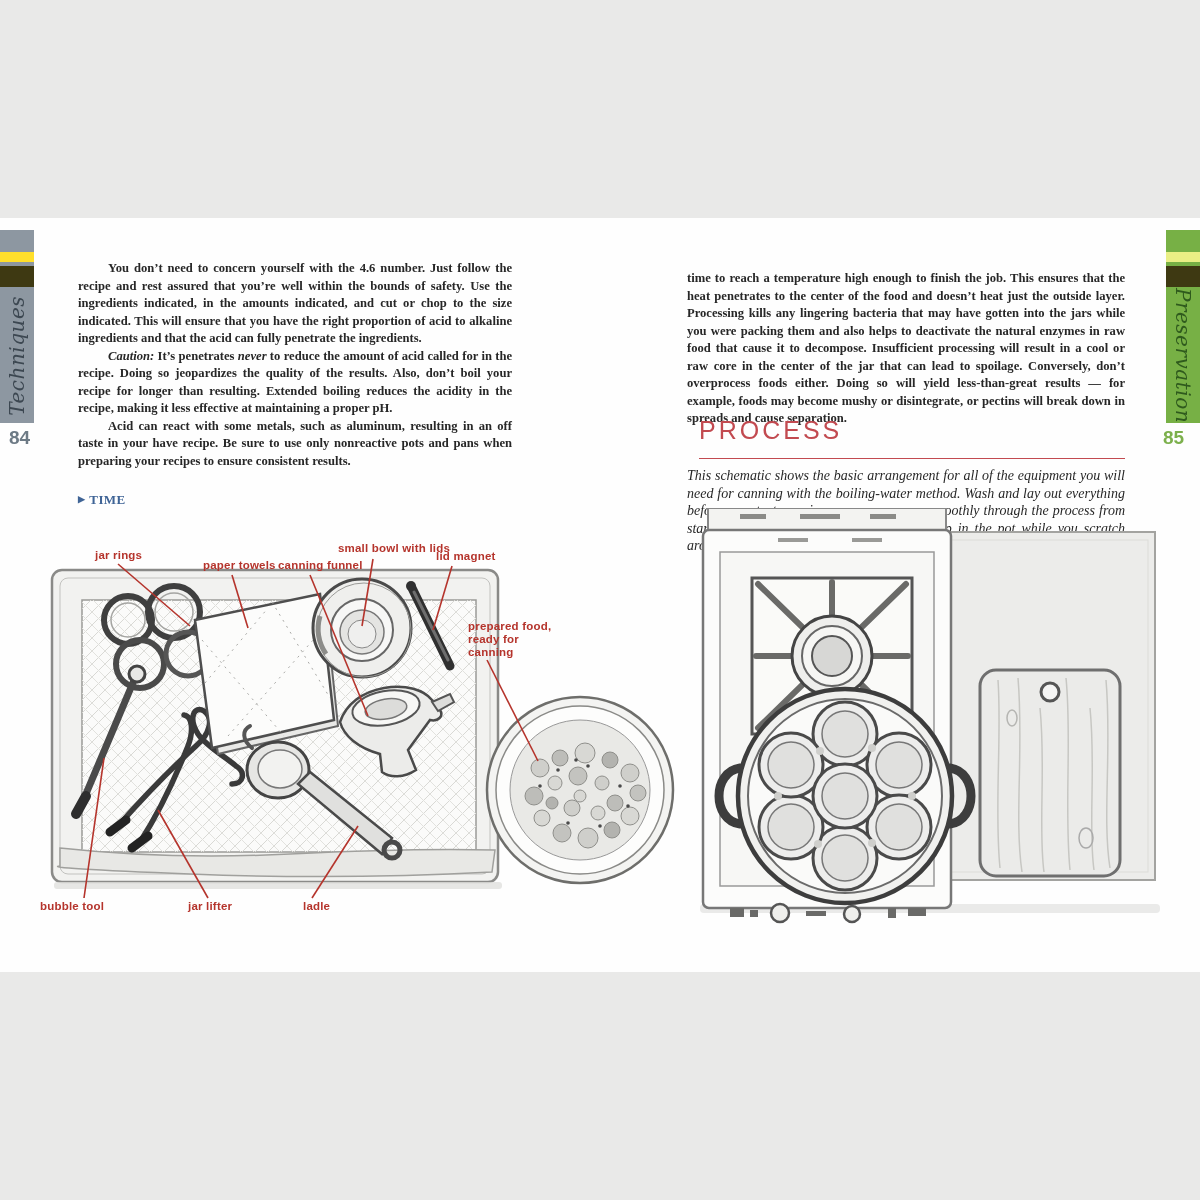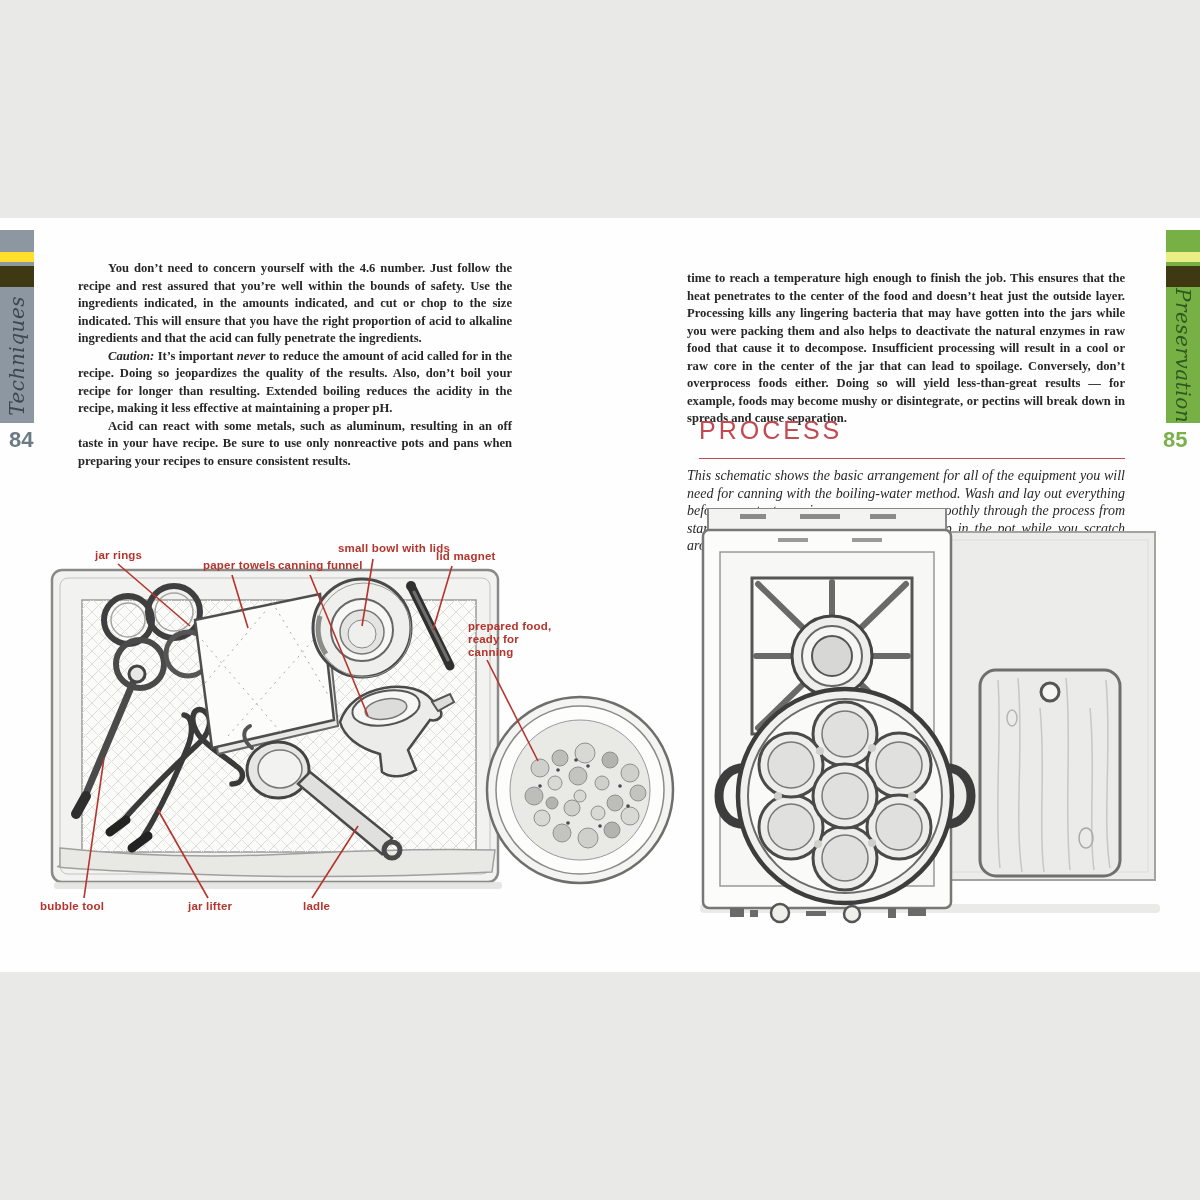--- a/index.html
+++ b/index.html
@@ -18,21 +18,21 @@
   .tab-left{left:0;background:var(--tab_left_bg);}
   .tab-right{left:1166px;background:var(--tab_right_bg);}
   .stripe{position:absolute;left:0;width:100%;}
   .stripe-y{top:22px;height:10px;}
   .tab-left .stripe-y{background:var(--stripe_yellow_left);}
   .tab-right .stripe-y{background:var(--stripe_yellow_right);}
   .stripe-o{top:36px;height:21px;background:var(--stripe_olive);}
   .tab-text{font-family:"DejaVu Serif",serif;font-style:italic;font-size:20px;letter-spacing:.5px;margin-top:58px;}
   .tab-left .tab-text{writing-mode:vertical-rl;transform:rotate(180deg);color:var(--tab_left_text);}
   .tab-right .tab-text{writing-mode:vertical-rl;color:var(--tab_right_text);}
-  .pagenum{position:absolute;top:427px;font-family:"Liberation Sans",sans-serif;font-size:22px;font-weight:600;}
+  .pagenum{position:absolute;top:427px;font-family:"Liberation Sans",sans-serif;font-size:19px;font-weight:600;}
   .pagenum-left{left:9px;color:var(--pagenum_left);}
   .pagenum-right{left:1163px;color:var(--pagenum_right);}
   
   .col{position:absolute;font-size:12.6px;line-height:17.5px;text-align:justify;}
   .col-left{left:78px;top:260px;width:434px;}
   .col-right{left:687px;top:260px;width:438px;margin-top:10px;}
   .col p{margin:0;font-weight:bold;}
   .indent{text-indent:30px;}
   .ital{font-style:italic;margin-top:12px;}
   .time-block{position:absolute;left:78px;top:492px;width:434px;}
@@ -63,24 +63,25 @@
 
   <div class="tab tab-right">
     <div class="stripe stripe-y"></div>
     <div class="stripe stripe-o"></div>
     <div class="tab-text">Preservation</div>
   </div>
   <div class="pagenum pagenum-right">85</div>
 
   <div class="col col-left">
     <p class="indent">You don’t need to concern yourself with the 4.6 number. Just follow the recipe and rest assured that you’re well within the bounds of safety. Use the ingredients indicated, in the amounts indicated, and cut or chop to the size indicated. This will ensure that you have the right proportion of acid to alkaline ingredients and that the acid can fully penetrate the ingredients.</p>
-    <p class="indent"><span class="ital">Caution:</span><span> It’s important </span><span class="ital">never</span><span> to reduce the amount of acid called for in the recipe. Doing so jeopardizes the quality of the results. Also, don’t boil your recipe for longer than resulting. Extended boiling reduces the acidity in the recipe, making it less effective at maintaining a proper pH.</span></p>
+    <p class="indent"><span class="ital">Caution:</span><span> It’s penetrates </span><span class="ital">never</span><span> to reduce the amount of acid called for in the recipe. Doing so jeopardizes the quality of the results. Also, don’t boil your recipe for longer than resulting. Extended boiling reduces the acidity in the recipe, making it less effective at maintaining a proper pH.</span></p>
     <p class="indent">Acid can react with some metals, such as aluminum, resulting in an off taste in your have recipe. Be sure to use only nonreactive pots and pans when preparing your recipes to ensure consistent results.</p>
   </div>
   <div class="time-block">
+    <div class="time-head"><span class="tri">▶</span><span>TIME</span></div>
   </div>
 
   <div class="col col-right">
     <p>time to reach a temperature high enough to finish the job. This ensures that the heat penetrates to the center of the food and doesn’t heat just the outside layer. Processing kills any lingering bacteria that may have gotten into the jars while you were packing them and also helps to deactivate the natural enzymes in raw food that cause it to decompose. Insufficient processing will result in a cool or raw core in the center of the jar that can lead to spoilage. Conversely, don’t overprocess foods either. Doing so will yield less-than-great results — for example, foods may become mushy or disintegrate, or pectins will break down in spreads and cause separation.</p>
   </div>
   <div class="process-block">
     <h2 class="process-head">PROCESS</h2>
     <p class="process-body">This schematic shows the basic arrangement for all of the equipment you will need for canning with the boiling-water method. Wash and lay out everything before you start a recipe so you can move smoothly through the process from start to finish. You don’t want jelly to set up in the pot while you scratch around for a canning funnel.</p>
   </div>
 

